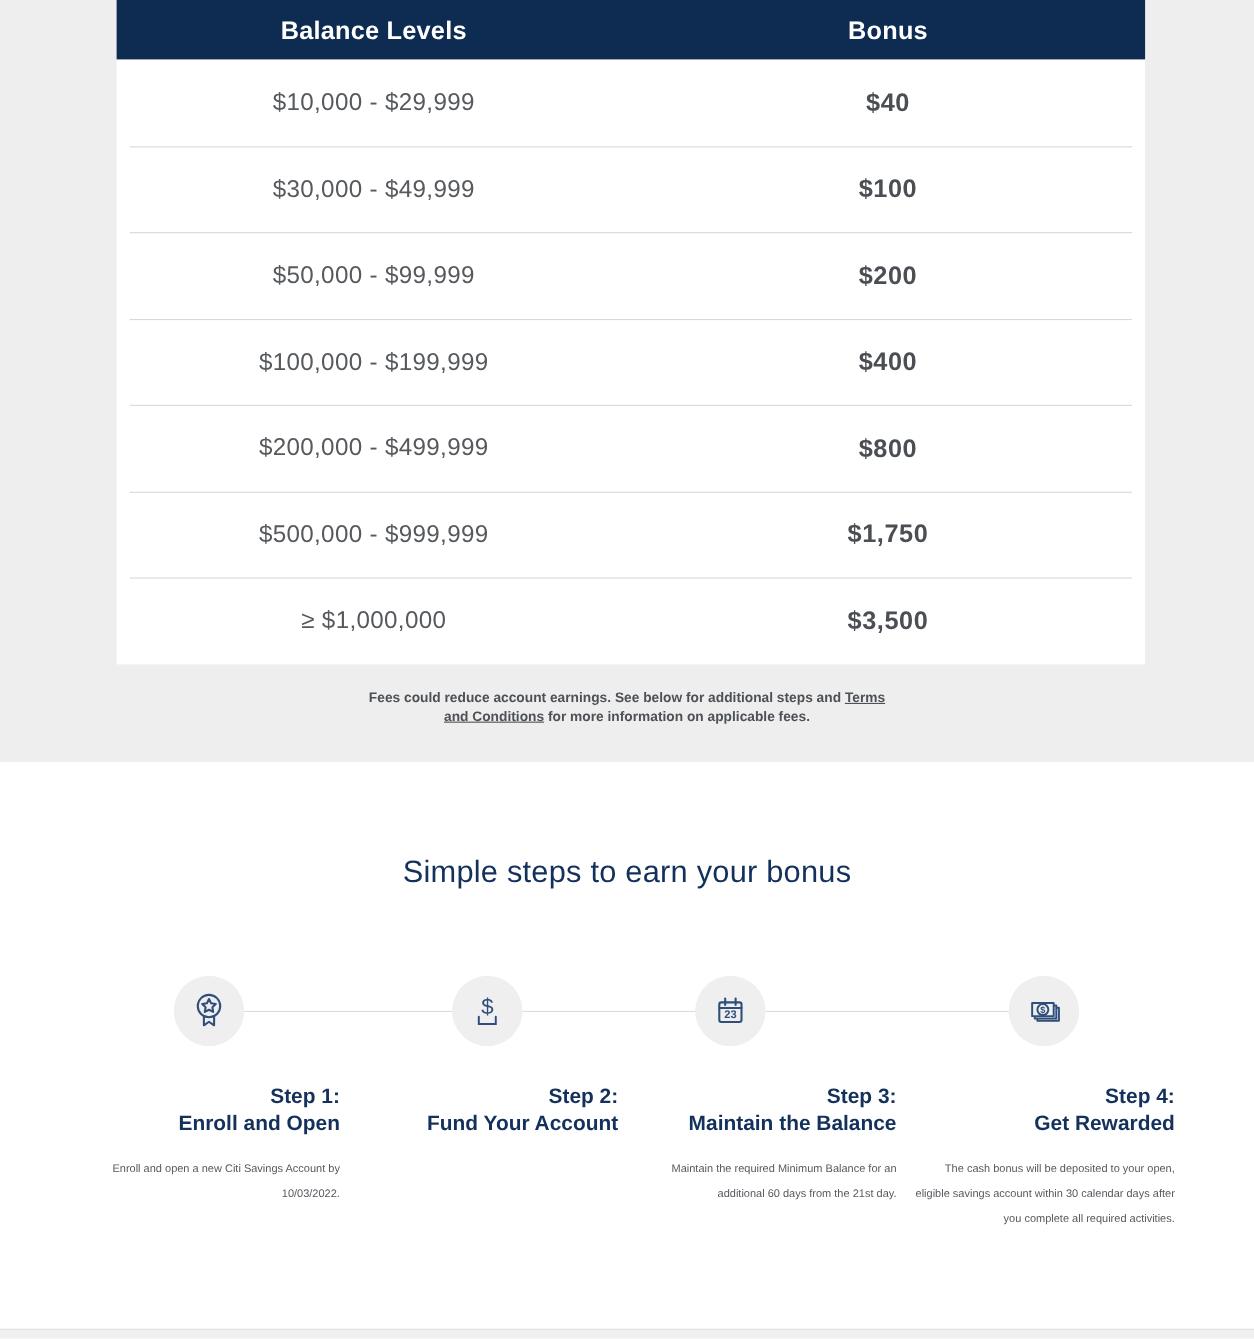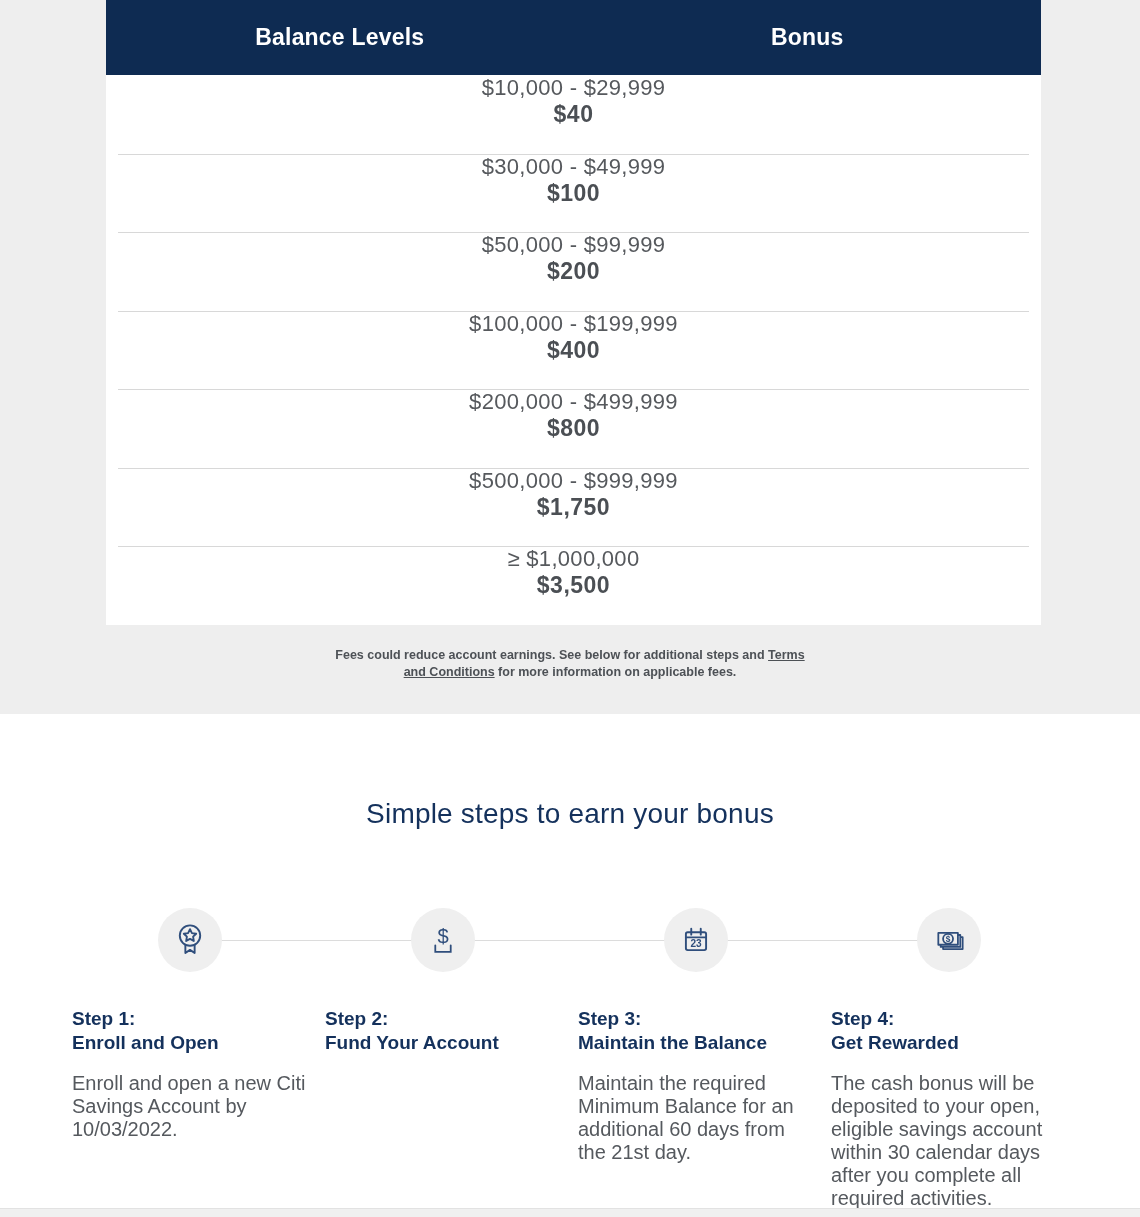--- a/index.html
+++ b/index.html
@@ -8,26 +8,26 @@
     width:1140px;
     font-family:"Liberation Sans", sans-serif;
     background:#ffffff;
   }
   .page { position:relative; width:1140px; height:1217px; overflow:hidden; background:#ffffff; }
 
   
   .gray-section { background:#eeeeee; padding:0 0 21px 0; }
   .card { width:935px; margin-left:106px; background:#ffffff; }
   .table-header {
-    display:flex; height:75px; background:#0e2b52; color:#ffffff;
+    display:flex; height:54px; background:#0e2b52; color:#ffffff;
     align-items:center;
   }
   .table-header .cell { width:50%; text-align:center; font-size:23px; font-weight:bold; letter-spacing:0.2px; }
   .t-row {
-    display:flex; height:78.5px; align-items:center; position:relative;flex-direction:column;
+    display:flex; height:78.5px; align-items:center; position:relative;
   }
   .t-row + .t-row::before {
     content:""; position:absolute; top:0; left:12px; right:12px; height:1px; background:#d8d8d8;
   }
   .t-row .range { width:50%; text-align:center; font-size:22px; color:#56595d; letter-spacing:0.3px; }
   .t-row .bonus { width:50%; text-align:center; font-size:23px; color:#4b4f54; font-weight:bold; letter-spacing:0.5px; }
 
   .footnote {
     margin:22px auto 12px auto; max-width:480px; text-align:center;
     font-size:12.5px; font-weight:bold; color:#4d5156; line-height:17px;
@@ -44,31 +44,31 @@
   .icons-row { position:relative; height:64px; }
   .icons-row .connector {
     position:absolute; top:32px; left:126px; right:126px; height:1px; background:#dcdcdc;
   }
   .icon-circle {
     position:absolute; top:0; width:64px; height:64px; border-radius:50%;
     background:#efefef; display:flex; align-items:center; justify-content:center;
   }
   .icon-circle.c1 { left:94px; }
   .icon-circle.c2 { left:347px; }
-  .icon-circle.c3 { left:600px; }
+  .icon-circle.c3 { left:568px; }
   .icon-circle.c4 { left:853px; }
   .icon-circle svg { display:block; }
 
   .cols { display:flex; margin-top:35px; }
-  .step-col { width:253px; padding:0 8px; text-align:left; }
+  .step-col { width:253px; padding:0 8px; text-align:right; }
   .step-title {
     margin:0; color:#14315c; font-size:19px; font-weight:bold; line-height:24px;
   }
   .step-body {
-    margin:17px 0 0 0; color:#55595e; font-size:20px; line-height:23px;
+    margin:17px 0 0 0; color:#55595e; font-size:10px; line-height:23px;
   }
 
   .bottom-strip {
     position:absolute; left:0; bottom:0; width:100%; height:9px;
     background:#f0f0f0; border-top:1px solid #e2e2e2;
   }
 </style>
 </head>
 <body>
 

